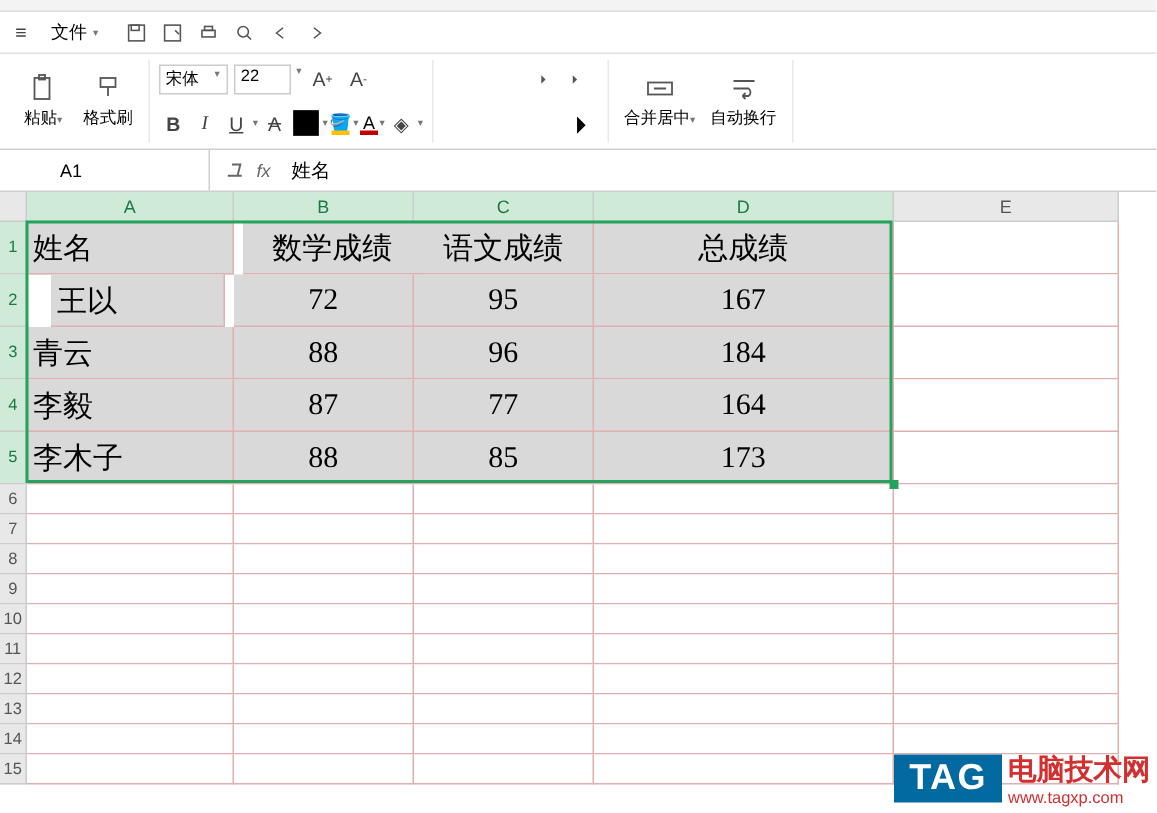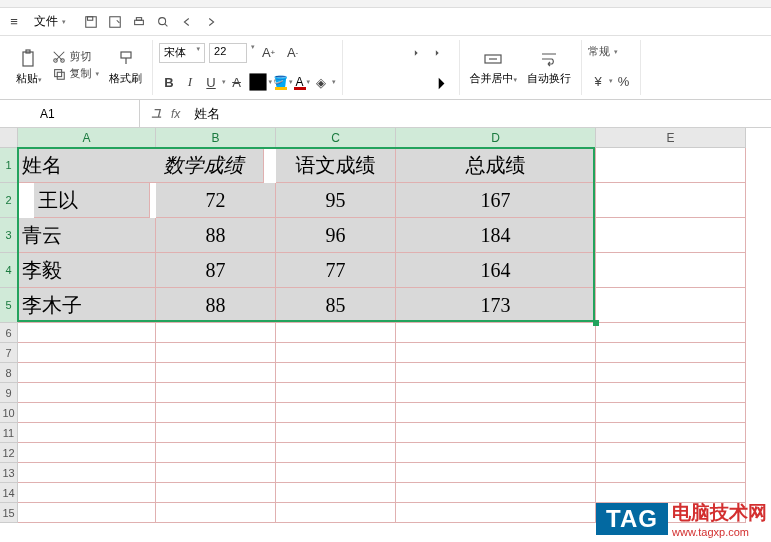--- a/index.html
+++ b/index.html
@@ -117,38 +117,20 @@
 <div class="ribbon">
   <div class="ribbon-group">
     <div style="display:flex;gap:6px;">
       <div class="big-btn">
         <svg viewBox="0 0 20 20">
             <rect x="4" y="3" width="10" height="14"></rect>
             <rect x="7" y="1" width="4" height="3"></rect>
           </svg>
         <span><span>粘贴</span><span class="small-arr">▾</span></span>
       </div>
-      <div style="display:flex;flex-direction:column;gap:2px;">
-        <div class="rb">
-            <svg viewBox="0 0 16 16">
-              <circle cx="4" cy="12" r="2"></circle>
-              <circle cx="12" cy="12" r="2"></circle>
-              <path d="M4 12L14 2M12 12L2 2"></path>
-            </svg>
-            <span>剪切</span>
-          </div>
-        <div class="rb">
-            <svg viewBox="0 0 16 16">
-              <rect x="3" y="3" width="8" height="8"></rect>
-              <rect x="6" y="6" width="8" height="8"></rect>
-            </svg>
-            <span>复制</span>
-            <span class="small-arr">▾</span>
-          </div>
-      </div>
       <div class="big-btn">
         <svg viewBox="0 0 20 20">
             <rect x="5" y="3" width="10" height="6"></rect>
             <path d="M10 9v6"></path>
           </svg>
         <span>格式刷</span>
       </div>
     </div>
   </div>
 
@@ -253,31 +235,20 @@
       <span><span>合并居中</span><span class="small-arr">▾</span></span>
     </div>
     <div class="big-btn">
       <svg viewBox="0 0 20 20">
           <path d="M3 5h14M3 10h10a3 3 0 010 5h-4m0 0l2-2m-2 2l2 2"></path>
         </svg>
       <span>自动换行</span>
     </div>
   </div>
 
-  <div class="ribbon-group" style="gap:4px;">
-    <div class="rb">
-        <span>常规</span> 
-        <span class="small-arr">▾</span>
-      </div>
-    <div class="fmt-row">
-      <span class="fmt-btn">¥</span>
-        <span class="small-arr">▾</span>
-      <span class="fmt-btn">%</span>
-    </div>
-  </div>
 </div>
 
 <div class="fxbar">
   <div class="namebox">A1</div>
   <div class="fx-icons">
     <span><svg viewBox="0 0 14 14">
           <path d="M2 12h10M5 4h6l-2 8"></path>
         </svg></span>
     <span style="font-style:italic;">fx</span>
   </div>
@@ -305,21 +276,21 @@
       <div class="row-h" style="height: 20px; line-height: 20px;">9</div>
       <div class="row-h" style="height: 20px; line-height: 20px;">10</div>
       <div class="row-h" style="height: 20px; line-height: 20px;">11</div>
       <div class="row-h" style="height: 20px; line-height: 20px;">12</div>
       <div class="row-h" style="height: 20px; line-height: 20px;">13</div>
       <div class="row-h" style="height: 20px; line-height: 20px;">14</div>
       <div class="row-h" style="height: 20px; line-height: 20px;">15</div>
     </div>
   <div class="cells" id="cells">
       <div class="cell data" style="left: 0px; top: 0px; width: 138px; height: 35px;">姓名</div>
-      <div class="cell data center" style="left: 126px; top: 0px; width: 120px; height: 35px; font-style: italic;">数学成绩</div>
+      <div class="cell data center" style="left: 144px; top: 0px; width: 120px; height: 35px;">数学成绩</div>
       <div class="cell data center" style="left: 258px; top: 0px; width: 120px; height: 35px;">语文成绩</div>
       <div class="cell data center" style="left: 378px; top: 0px; width: 200px; height: 35px;">总成绩</div>
       <div class="cell" style="left: 578px; top: 0px; width: 150px; height: 35px;"></div>
       <div class="cell data" style="left: 16px; top: 35px; width: 116px; height: 35px;">王以</div>
       <div class="cell data center" style="left: 138px; top: 35px; width: 120px; height: 35px;">72</div>
       <div class="cell data center" style="left: 258px; top: 35px; width: 120px; height: 35px;">95</div>
       <div class="cell data center" style="left: 378px; top: 35px; width: 200px; height: 35px;">167</div>
       <div class="cell" style="left: 578px; top: 35px; width: 150px; height: 35px;"></div>
       <div class="cell data" style="left: 0px; top: 70px; width: 138px; height: 35px;">青云</div>
       <div class="cell data center" style="left: 138px; top: 70px; width: 120px; height: 35px;">88</div>

